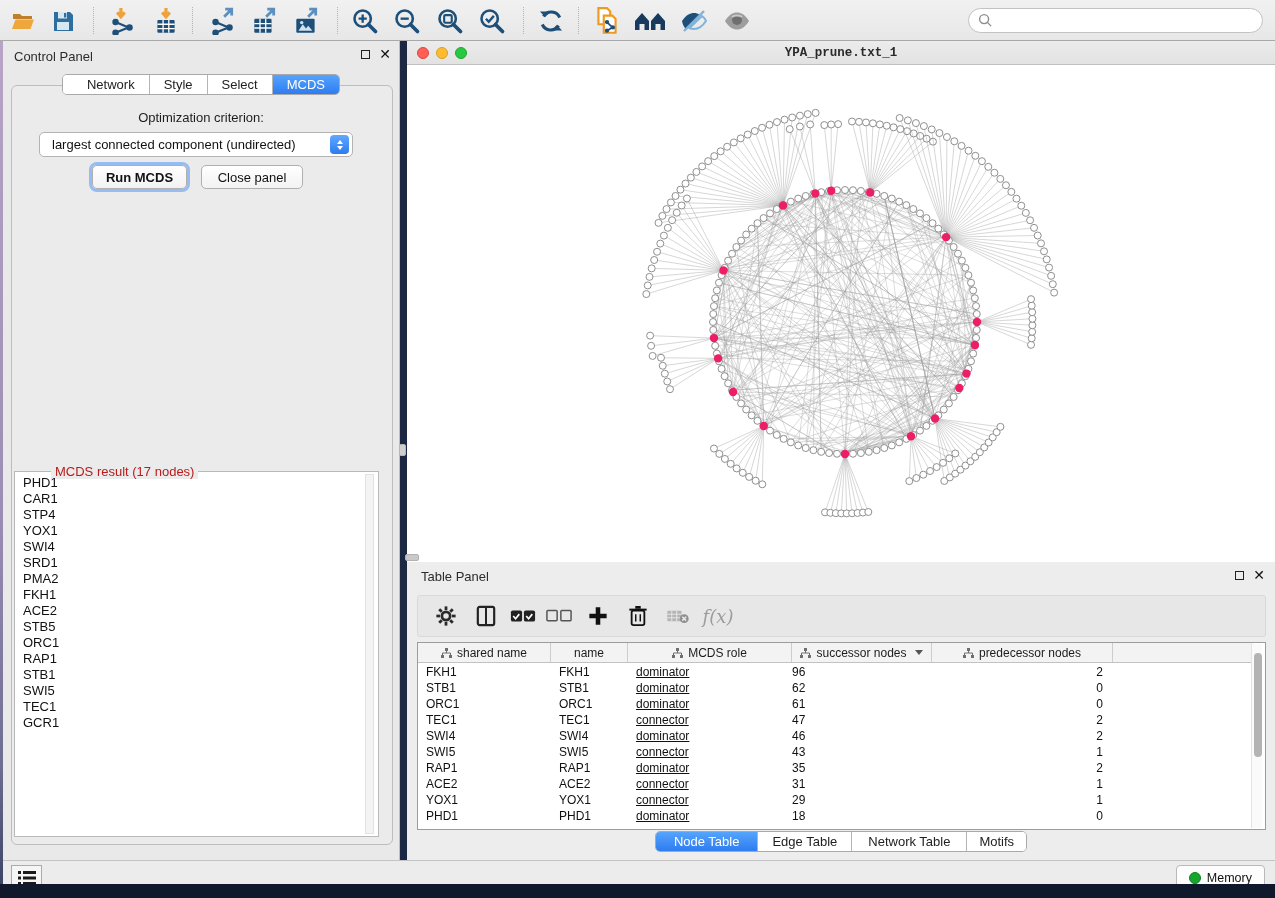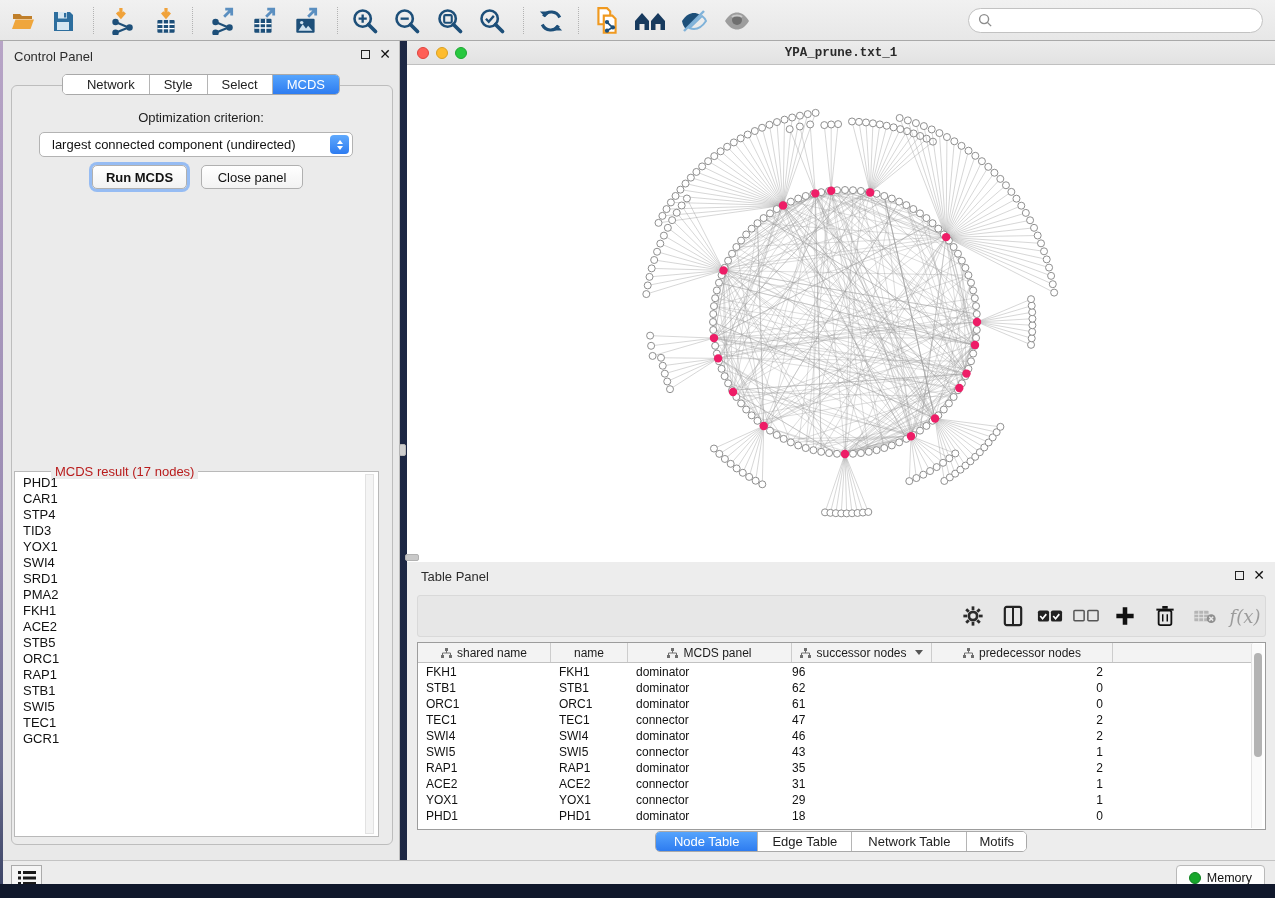--- a/index.html
+++ b/index.html
@@ -63,33 +63,33 @@
   .tl.red{background:#ff5f57;border:0.5px solid #e0443e;margin-left:10px;}
   .tl.yellow{background:#febc2e;border:0.5px solid #d9a022;}
   .tl.green{background:#28c840;border:0.5px solid #1ea732;}
   .net-title{position:absolute;left:0;width:100%;text-align:center;font-size:12.5px;font-weight:700;color:#2a2a2a;}
   .netcanvas{position:absolute;left:0;top:24px;width:868px;height:497px;}
   .net-grip{position:absolute;left:405px;top:554px;width:14px;height:7px;background:#c9c9c9;border:1px solid #b2b2b2;border-radius:2px;}
 
   
   .tpanel{position:absolute;left:407px;top:562px;width:868px;height:298px;background:#ededed;}
   .tp-toolbar{position:absolute;left:10px;top:33px;width:849px;height:42px;background:#e7e7e7;
-    border:1px solid #d9d9d9;border-radius:3px;display:flex;align-items:center;gap:0;justify-content:flex-end;}
+    border:1px solid #d9d9d9;border-radius:3px;display:flex;align-items:center;gap:0;}
   .tp-ico{width:40px;height:34px;display:flex;align-items:center;justify-content:center;}
   .fx{font-family:"DejaVu Serif",serif;font-style:italic;font-size:18px;color:#9c9c9c;}
   .ntable{position:absolute;left:10px;top:80px;width:849px;height:188px;background:#fff;border:1px solid #9c9c9c;}
   .thead{position:absolute;left:0;top:0;width:835px;height:20px;background:#f3f3f3;border-bottom:1px solid #c2c2c2;display:flex;}
   .th{display:flex;align-items:center;justify-content:center;gap:5px;font-size:12px;color:#1c1c1c;border-right:1px solid #cdcdcd;height:100%;}
   .sortchev{width:0;height:0;border-left:4px solid transparent;border-right:4px solid transparent;border-top:5px solid #555;margin-left:3px;}
   .tbody{position:absolute;left:0;top:21px;width:835px;}
   .trow{display:flex;height:16px;align-items:center;}
   .tcell{font-size:12px;color:#111;white-space:nowrap;overflow:hidden;}
   .c0{width:133px;padding-left:8px;}
   .c1{width:77px;padding-left:8px;}
-  .c2{width:164px;padding-left:8px;}
+  .c2{width:164px;padding-left:8px;text-decoration:underline;}
   .c3{width:140px;text-align:left;padding-right:16px;}
   .c4{width:181px;text-align:right;padding-right:10px;}
   .tscroll{position:absolute;right:3px;top:1px;width:11px;height:184px;background:#fafafa;border-left:1px solid #e3e3e3;}
   .tthumb{position:absolute;left:1.5px;top:9px;width:8px;height:104px;background:#b3b3b3;border-radius:4px;}
   .tp-tabs{position:absolute;left:0;top:269px;width:100%;display:flex;justify-content:center;}
 
   
   .statusbar{position:absolute;left:3px;top:860px;width:1272px;height:33px;background:#ececec;border-top:1px solid #c3c3c3;}
   .list-btn{position:absolute;left:8px;top:4px;width:31px;height:25px;background:#f5f5f5;border:1px solid #ababab;
     display:flex;align-items:center;justify-content:center;}
@@ -266,21 +266,20 @@
         </span>
     </div>
     <div class="btn run">Run MCDS</div>
     <div class="btn closep">Close panel</div>
     <div class="fieldset">
       <div class="fieldset-legend">MCDS result (17 nodes)</div>
       <div class="mcds-list">
           <div class="mcds-item">PHD1</div>
           <div class="mcds-item">CAR1</div>
           <div class="mcds-item">STP4</div>
-          <div class="mcds-item">TID3</div>
           <div class="mcds-item">YOX1</div>
           <div class="mcds-item">SWI4</div>
           <div class="mcds-item">SRD1</div>
           <div class="mcds-item">PMA2</div>
           <div class="mcds-item">FKH1</div>
           <div class="mcds-item">ACE2</div>
           <div class="mcds-item">STB5</div>
           <div class="mcds-item">ORC1</div>
           <div class="mcds-item">RAP1</div>
           <div class="mcds-item">STB1</div>
@@ -1105,21 +1104,21 @@
         <div class="th" style="width:77px">
           <span>name</span>
         </div>
         <div class="th" style="width:164px">
           <svg width="11" height="10" viewBox="0 0 11 10">
               <rect x="4" y="0" width="3" height="3" fill="#6e6e6e"></rect>
               <rect x="0" y="7" width="3" height="3" fill="#6e6e6e"></rect>
               <rect x="8" y="7" width="3" height="3" fill="#6e6e6e"></rect>
               <path d="M5.5 3v2M1.5 7V5h8v2" stroke="#6e6e6e" fill="none"></path>
             </svg>
-          <span>MCDS panel</span>
+          <span>MCDS role</span>
         </div>
         <div class="th" style="width:140px">
           <svg width="11" height="10" viewBox="0 0 11 10">
               <rect x="4" y="0" width="3" height="3" fill="#6e6e6e"></rect>
               <rect x="0" y="7" width="3" height="3" fill="#6e6e6e"></rect>
               <rect x="8" y="7" width="3" height="3" fill="#6e6e6e"></rect>
               <path d="M5.5 3v2M1.5 7V5h8v2" stroke="#6e6e6e" fill="none"></path>
             </svg>
           <span>successor nodes</span>
           <span class="sortchev"></span>

